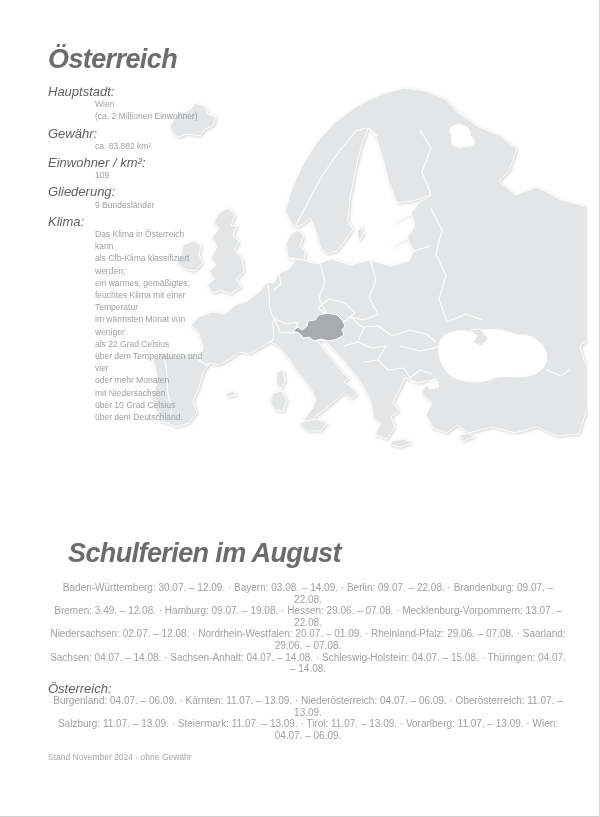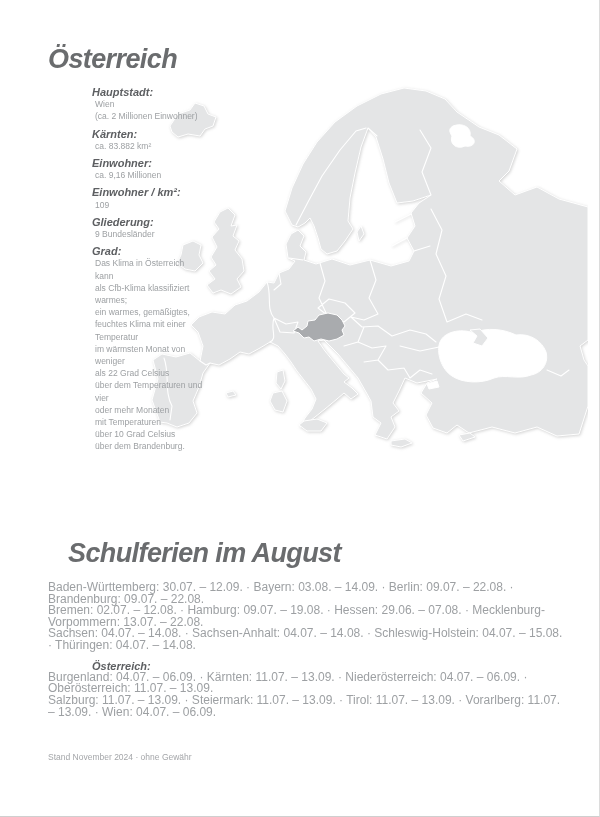--- a/index.html
+++ b/index.html
@@ -9,81 +9,77 @@
     box-sizing:border-box; border-right:1px solid #dcdcdc; border-bottom:1px solid #cfcfcf;
   }
   .big-title {
     position:absolute; left:48px; font-size:27px; line-height:30px;
     font-weight:bold; font-style:italic; color:#6a6c6e; letter-spacing:-0.6px;
   }
   .title-1 { top:44px; }
   .facts { position:absolute; left:48px; top:86px; width:155px; z-index:2; }
   .fact { margin-bottom:5px; }
   .fact-label, .group-label {
-    font-size:11px; font-weight:bold; font-style:italic; color:#5d5f62; line-height:12.2px;margin-left:44px;
+    font-size:13px; font-weight:normal; font-style:italic; color:#5d5f62; line-height:12.2px;
   }
   .fact-line { font-size:8.5px; color:#9da0a3; line-height:12.2px;margin-left:47px; }
   .map-wrap { position:absolute; left:148px; top:84px; width:440px; height:412px; z-index:1; }
   .map-wrap svg { display:block; }
   .land-group { filter: drop-shadow(1px 1.5px 1.5px rgba(110,110,110,0.30)); }
   .land { fill:#e4e5e6; stroke:#ffffff; stroke-width:1; stroke-linejoin:round; }
   .sea { fill:#ffffff; stroke:#ffffff; stroke-width:1; stroke-linejoin:round; }
   .border { fill:none; stroke:#ffffff; stroke-width:1.1; stroke-linejoin:round; stroke-linecap:round; }
   .austria { fill:#a9abae; stroke:#ffffff; stroke-width:1; stroke-linejoin:round; }
   .holidays { position:absolute; left:48px; top:538px; width:520px; z-index:2; }
   .title-2 { position:static;margin-left:20px; }
   .holiday-group { margin-top:14px; }
   .holiday-group + .holiday-group { margin-top:8px; }
-  .holiday-line { font-size:12px; color:#9da0a3; line-height:11.6px; }
+  .holiday-line { font-size:10px; color:#9da0a3; line-height:11.6px;text-align:center; }
   .footer {
     position:absolute; left:48px; top:752px; font-size:8.5px; color:#a4a6a9; z-index:2;
   }
 </style>
 </head>
 <body>
 
 <div class="page">
 
   <div class="big-title title-1">Österreich</div>
 
   <div class="facts">
     <div class="fact">
       <div class="fact-label">Hauptstadt:</div>
       <div class="fact-line">Wien</div>
       <div class="fact-line">(ca. 2 Millionen Einwohner)</div>
     </div>
     <div class="fact">
-      <div class="fact-label">Kärnten:</div>
+      <div class="fact-label">Gewähr:</div>
       <div class="fact-line">ca. 83.882 km²</div>
-    </div>
-    <div class="fact">
-      <div class="fact-label">Einwohner:</div>
-      <div class="fact-line">ca. 9,16 Millionen</div>
     </div>
     <div class="fact">
       <div class="fact-label">Einwohner / km²:</div>
       <div class="fact-line">109</div>
     </div>
     <div class="fact">
       <div class="fact-label">Gliederung:</div>
       <div class="fact-line">9 Bundesländer</div>
     </div>
     <div class="fact">
-      <div class="fact-label">Grad:</div>
+      <div class="fact-label">Klima:</div>
       <div class="fact-line">Das Klima in Österreich kann</div>
-      <div class="fact-line">als Cfb-Klima klassifiziert warmes;</div>
+      <div class="fact-line">als Cfb-Klima klassifiziert werden;</div>
       <div class="fact-line">ein warmes, gemäßigtes,</div>
       <div class="fact-line">feuchtes Klima mit einer Temperatur</div>
       <div class="fact-line">im wärmsten Monat von weniger</div>
       <div class="fact-line">als 22 Grad Celsius</div>
       <div class="fact-line">über dem Temperaturen und vier</div>
       <div class="fact-line">oder mehr Monaten</div>
-      <div class="fact-line">mit Temperaturen</div>
+      <div class="fact-line">mit Niedersachsen</div>
       <div class="fact-line">über 10 Grad Celsius</div>
-      <div class="fact-line">über dem Brandenburg.</div>
+      <div class="fact-line">über dem Deutschland.</div>
     </div>
   </div>
 
   <div class="map-wrap">
     <svg width="440" height="412" viewBox="0 0 440 412">
       <g class="land-group">
 
         <path class="land" d="M12,338 L4,316 L10,295 L5,276 L14,270 L28,273 L42,269 L52,277 L55,262 L50,248 L43,241 L51,233 L64,228 L77,230 L87,221 L99,217 L111,208 L119,198 L126,199 L131,189 L141,185 L147,177 L140,174 L138,160 L143,150 L150,146 L156,152 L152,162 L158,168 L156,176 L168,180 L184,175 L202,181 L222,176 L243,182 L261,177 L266,167 L259,154 L267,142 L263,129 L271,119 L283,111 L265,117 L249,119 L241,99 L235,75 L228,53 L220,44 L213,63 L207,89 L202,114 L200,137 L205,145 L197,157 L189,167 L179,170 L173,165 L170,154 L166,142 L162,134 L157,139 L150,143 L144,141 L137,127 L144,104 L155,80 L169,58 L187,38 L209,22 L233,10 L256,4 L278,7 L297,15 L309,28 L331,43 L351,51 L369,65 L361,87 L351,97 L367,111 L389,103 L411,115 L440,123 L440,256 L432,262 L436,276 L440,282 L440,322 L431,350 L409,352 L389,343 L367,349 L344,343 L321,349 L309,341 L299,349 L285,344 L278,331 L284,319 L273,309 L279,299 L289,295 L269,299 L257,294 L251,307 L245,319 L251,327 L243,333 L247,343 L239,355 L227,351 L233,339 L225,333 L223,317 L218,308 L210,294 L200,282 L190,270 L180,260 L176,256 L170,257 L177,267 L186,278 L196,290 L201,294 L196,298 L204,304 L210,310 L203,315 L196,309 L189,315 L177,325 L167,333 L158,340 L152,343 L157,334 L164,325 L168,315 L163,305 L156,296 L149,287 L143,278 L137,270 L130,262 L122,258 L112,264 L101,270 L92,268 L82,275 L71,281 L62,279 L55,289 L51,303 L45,317 L49,329 L41,339 L29,343 L19,339 Z"></path>
 
         <path class="land" d="M22,42 L30,30 L42,26 L47,19 L56,22 L60,30 L68,33 L65,42 L57,45 L52,52 L40,50 L30,53 L24,48 Z"></path>
@@ -106,21 +102,22 @@
 
         <path class="austria" d="M145,247 L150,243 L154,246 L159,242 L160,237 L167,236 L171,231 L180,229 L189,231 L194,236 L197,242 L194,246 L196,251 L189,255 L181,257 L173,255 L166,257 L161,253 L156,254 L151,249 Z"></path>
       </g>
     </svg>
   </div>
 
   <div class="holidays">
     <div class="big-title title-2">Schulferien im August</div>
     <div class="holiday-group">
       <div class="holiday-line">Baden-Württemberg: 30.07. – 12.09. · Bayern: 03.08. – 14.09. · Berlin: 09.07. – 22.08. · Brandenburg: 09.07. – 22.08.</div>
-      <div class="holiday-line">Bremen: 02.07. – 12.08. · Hamburg: 09.07. – 19.08. · Hessen: 29.06. – 07.08. · Mecklenburg-Vorpommern: 13.07. – 22.08.</div>
+      <div class="holiday-line">Bremen: 3.49. – 12.08. · Hamburg: 09.07. – 19.08. · Hessen: 29.06. – 07.08. · Mecklenburg-Vorpommern: 13.07. – 22.08.</div>
+      <div class="holiday-line">Niedersachsen: 02.07. – 12.08. · Nordrhein-Westfalen: 20.07. – 01.09. · Rheinland-Pfalz: 29.06. – 07.08. · Saarland: 29.06. – 07.08.</div>
       <div class="holiday-line">Sachsen: 04.07. – 14.08. · Sachsen-Anhalt: 04.07. – 14.08. · Schleswig-Holstein: 04.07. – 15.08. · Thüringen: 04.07. – 14.08.</div>
     </div>
     <div class="holiday-group">
       <div class="group-label">Österreich:</div>
       <div class="holiday-line">Burgenland: 04.07. – 06.09. · Kärnten: 11.07. – 13.09. · Niederösterreich: 04.07. – 06.09. · Oberösterreich: 11.07. – 13.09.</div>
       <div class="holiday-line">Salzburg: 11.07. – 13.09. · Steiermark: 11.07. – 13.09. · Tirol: 11.07. – 13.09. · Vorarlberg: 11.07. – 13.09. · Wien: 04.07. – 06.09.</div>
     </div>
   </div>
 
   <div class="footer">Stand November 2024 · ohne Gewähr</div>

